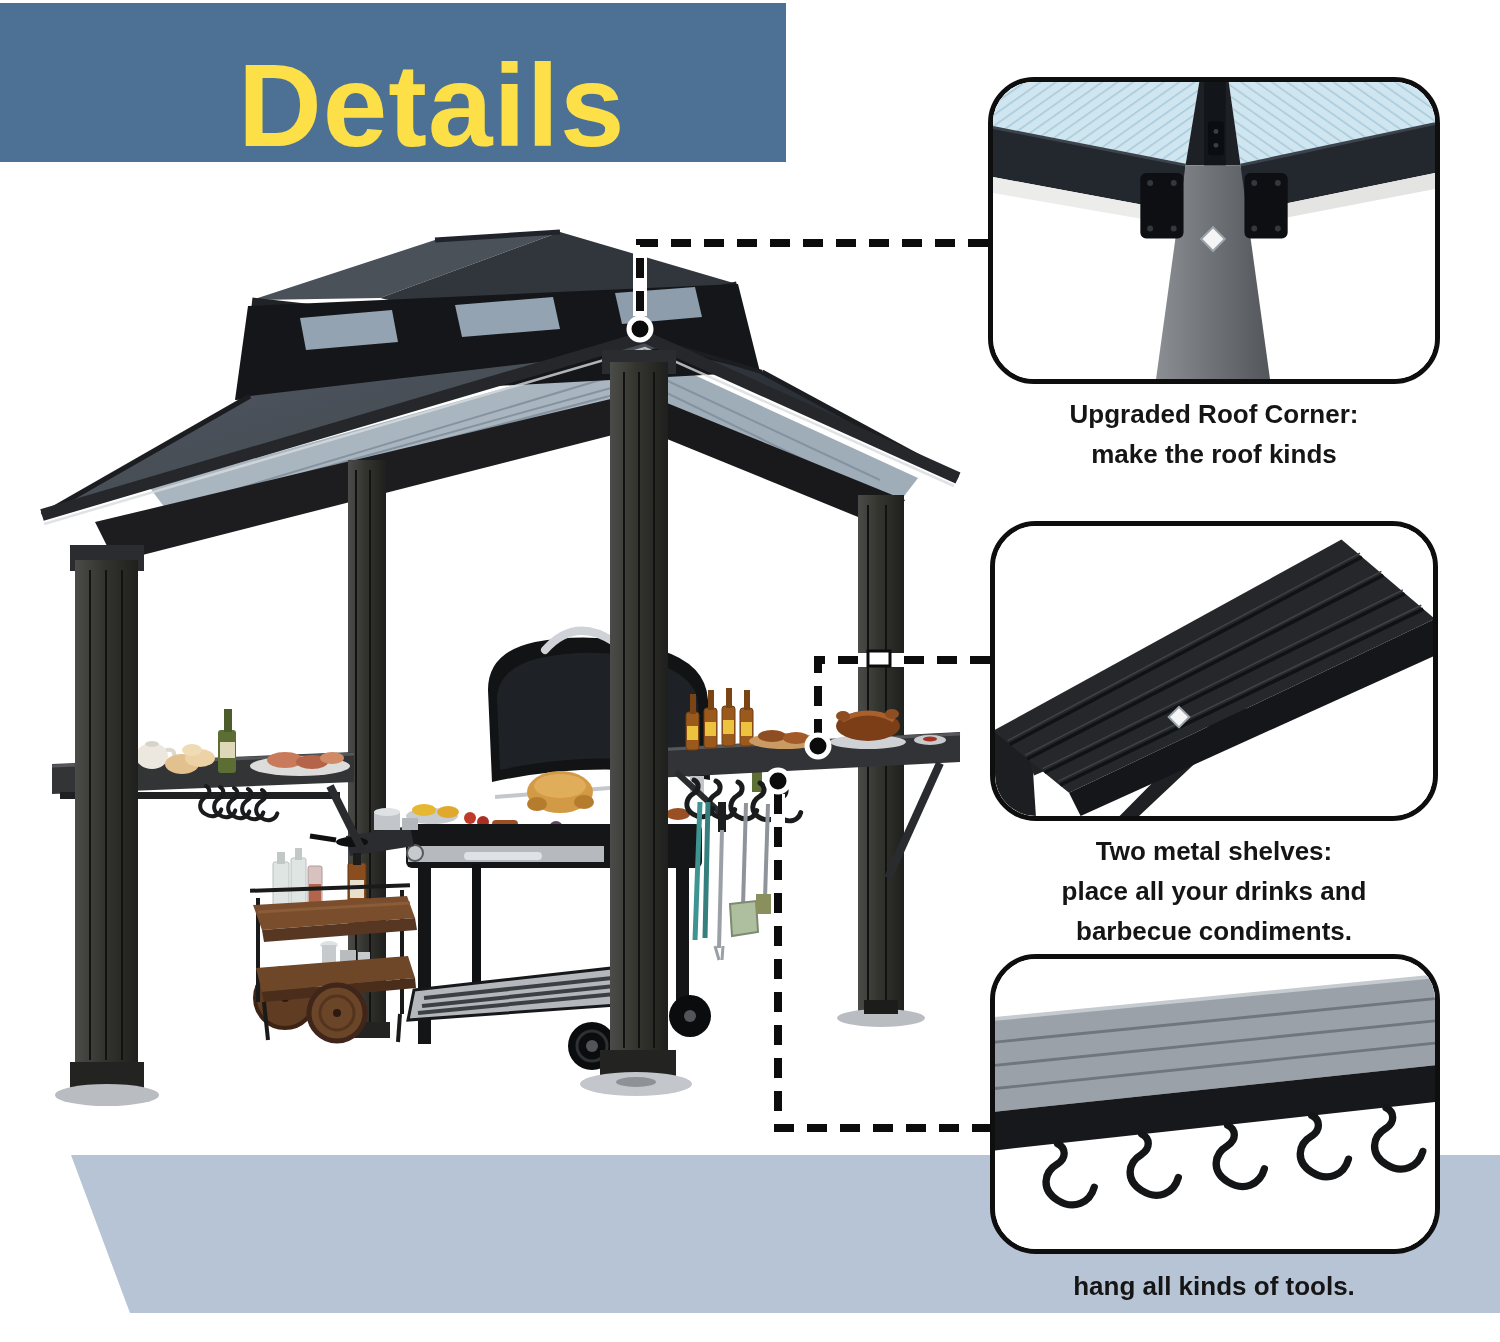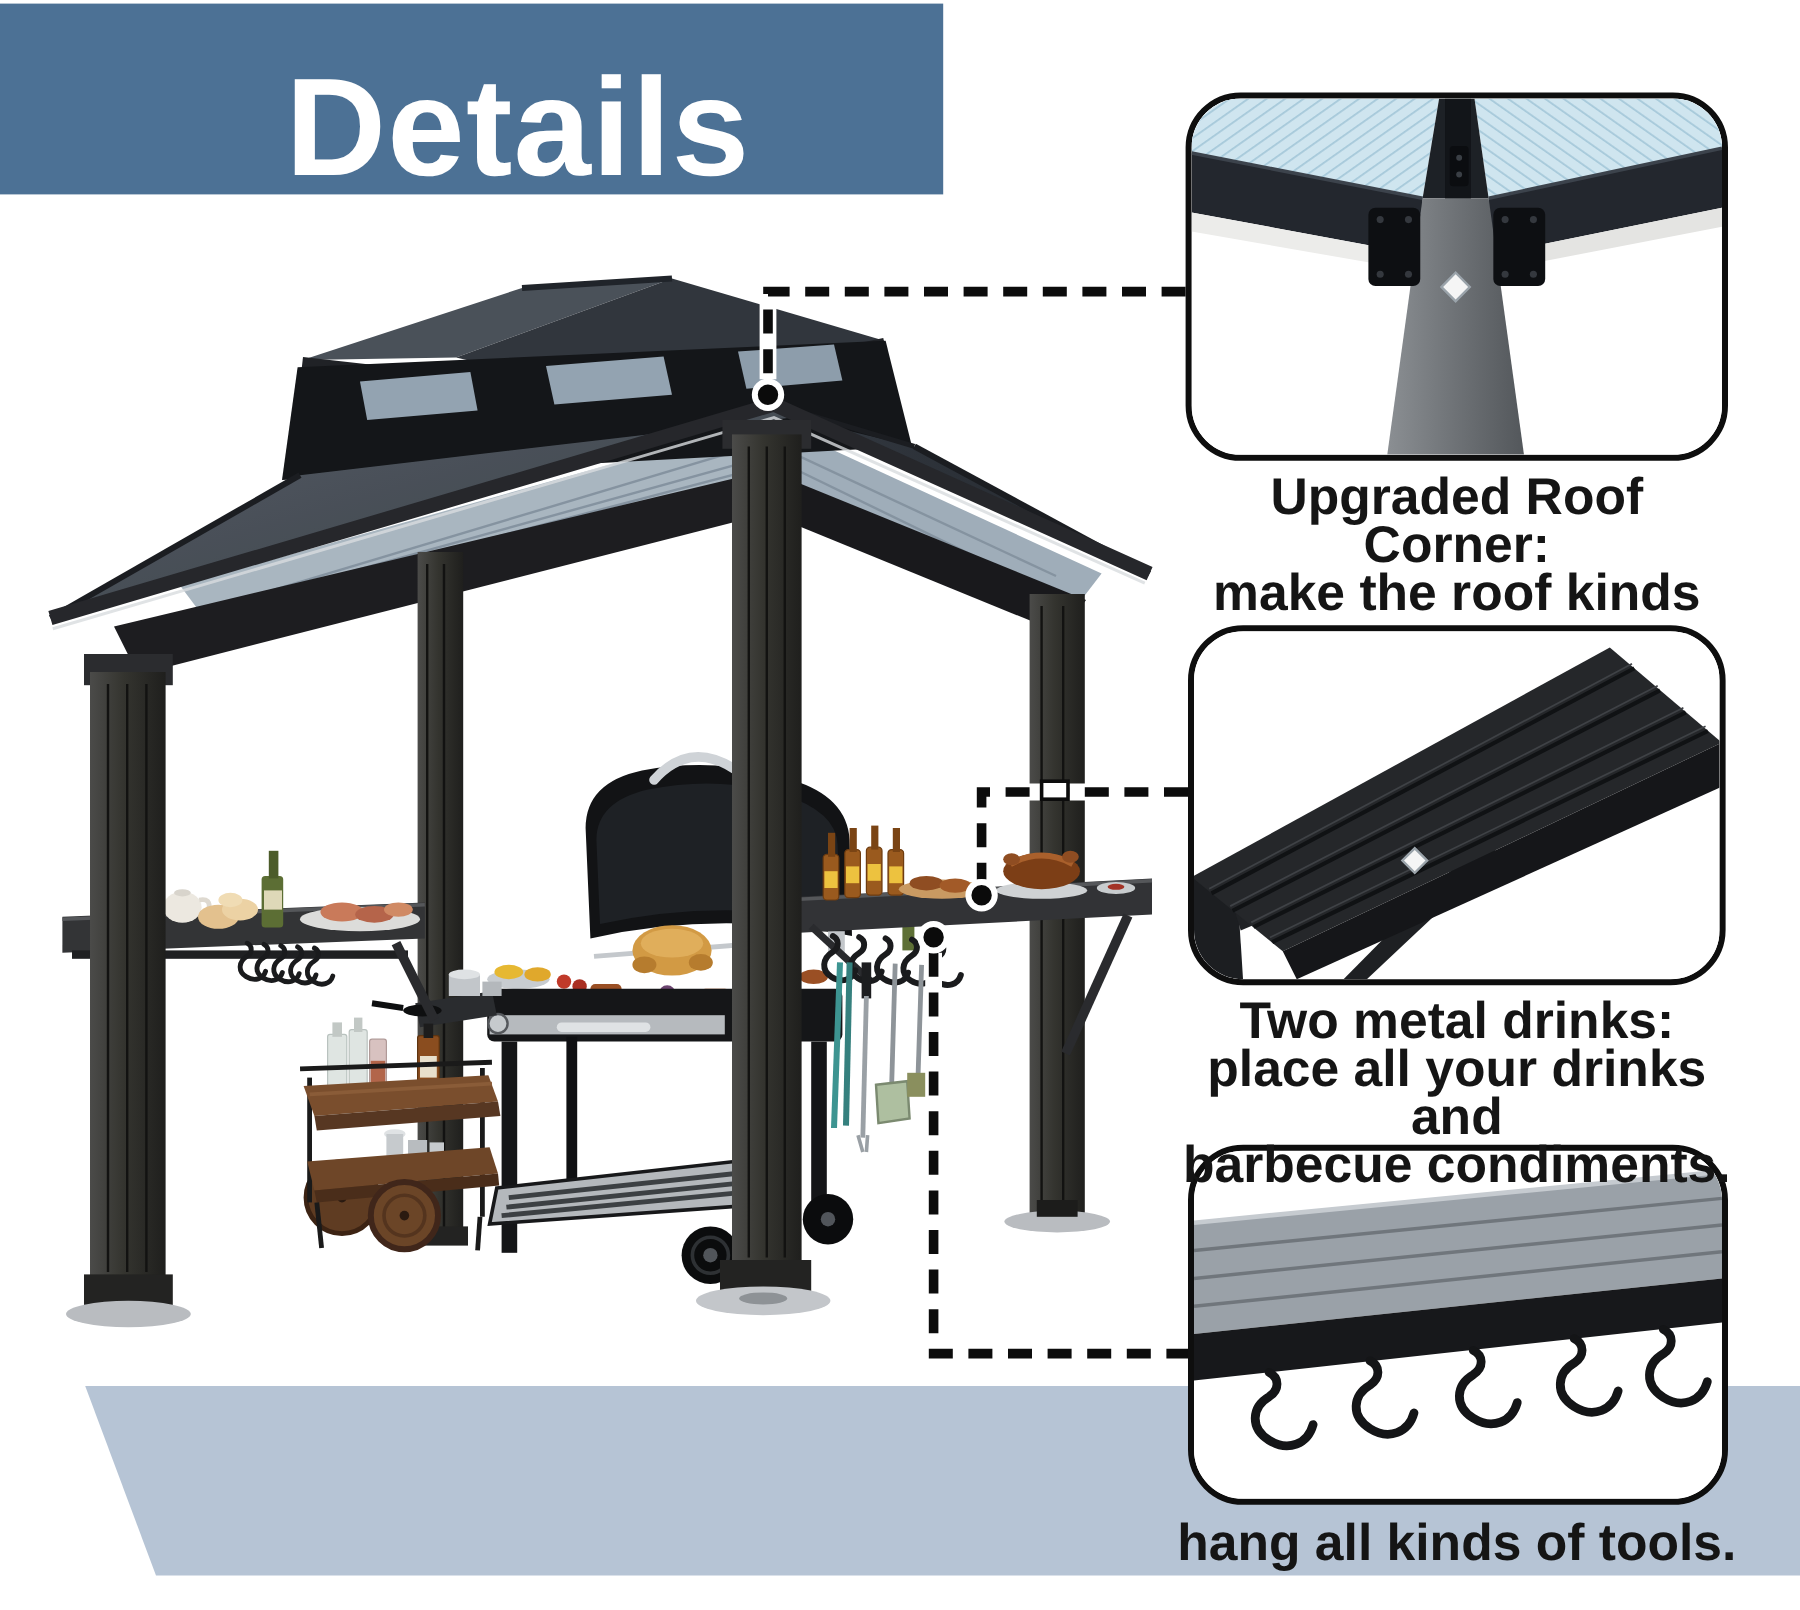--- a/index.html
+++ b/index.html
@@ -18,21 +18,21 @@
   .callout{
     position:absolute;background:#ffffff;border:5px solid #0e0e0e;border-radius:46px;
     box-sizing:border-box;overflow:hidden;
   }
   #callout-1{left:988px;top:77px;width:452px;height:307px;}
   #callout-2{left:990px;top:521px;width:448px;height:300px;}
   #callout-3{left:990px;top:954px;width:450px;height:300px;}
   .callout svg{display:block;width:100%;height:100%;}
   .caption{
     position:absolute;left:979px;width:470px;text-align:center;
-    font-size:43px;font-weight:600;line-height:40px;color:#151515;
+    font-size:26px;font-weight:600;line-height:40px;color:#151515;
   }
   #caption-1{top:394px;}
   #caption-2{top:831px;}
   #caption-3{top:1268px;line-height:37px;}
 </style>
 </head>
 <body>
 
 <svg id="photo-layer" viewBox="0 0 1500 1342" xmlns="http://www.w3.org/2000/svg" aria-hidden="true">
   <defs>
@@ -426,23 +426,23 @@
       <use href="#hk3" transform="translate(400,154) scale(1.5)"></use>
     </g>
   </svg>
 </div>
 
 <div class="caption" id="caption-1" style="color: rgb(21, 21, 21);">
   <div>Upgraded Roof Corner:</div>
   <div>make the roof kinds</div>
 </div>
 <div class="caption" id="caption-2" style="color: rgb(21, 21, 21);">
-  <div>Two metal drinks:</div>
+  <div>Two metal shelves:</div>
   <div>place all your drinks and</div>
   <div>barbecue condiments.</div>
 </div>
 <div class="caption" id="caption-3" style="color: rgb(21, 21, 21);">
   <div>hang all kinds of tools.</div>
 </div>
 
 <div class="banner" style="background: rgb(76, 113, 149);">
-  <h1 style="color: #ffffff; margin-top: 46px;">Details</h1>
+  <h1 style="color: #fde047; margin-top: 46px;">Details</h1>
 </div>
 
 </body></html>

